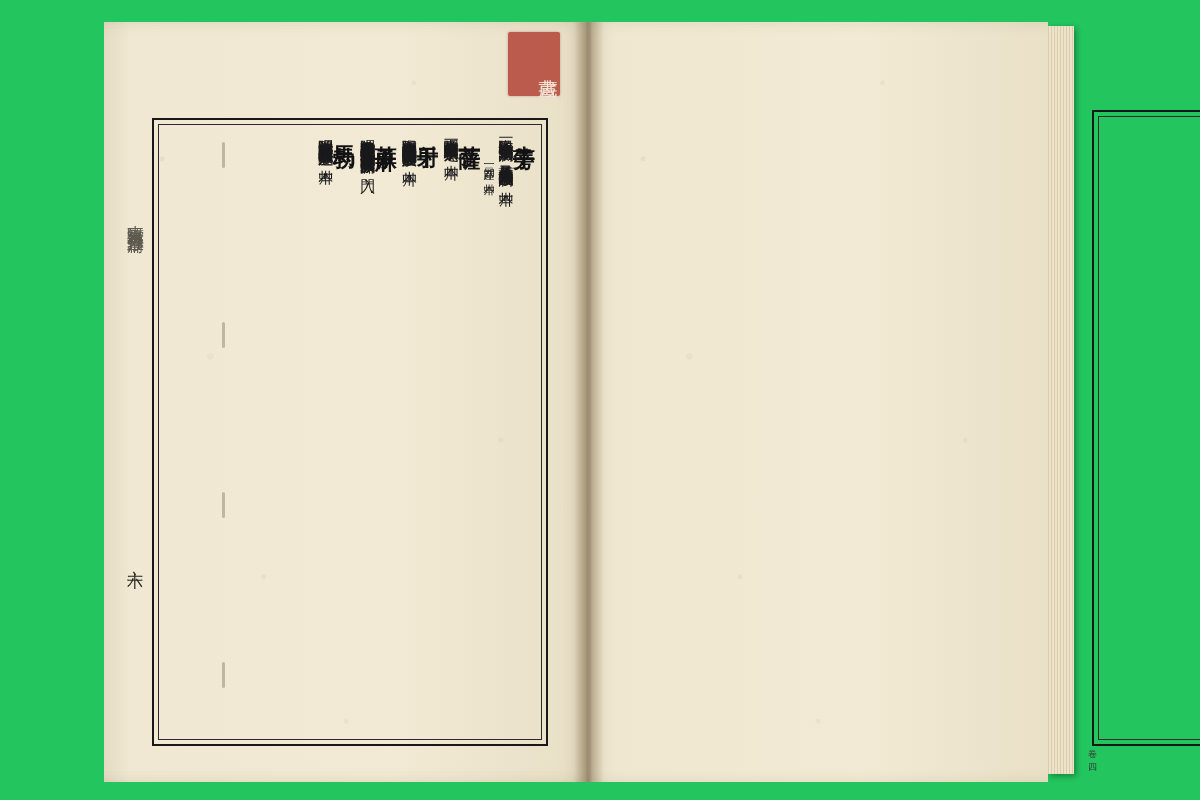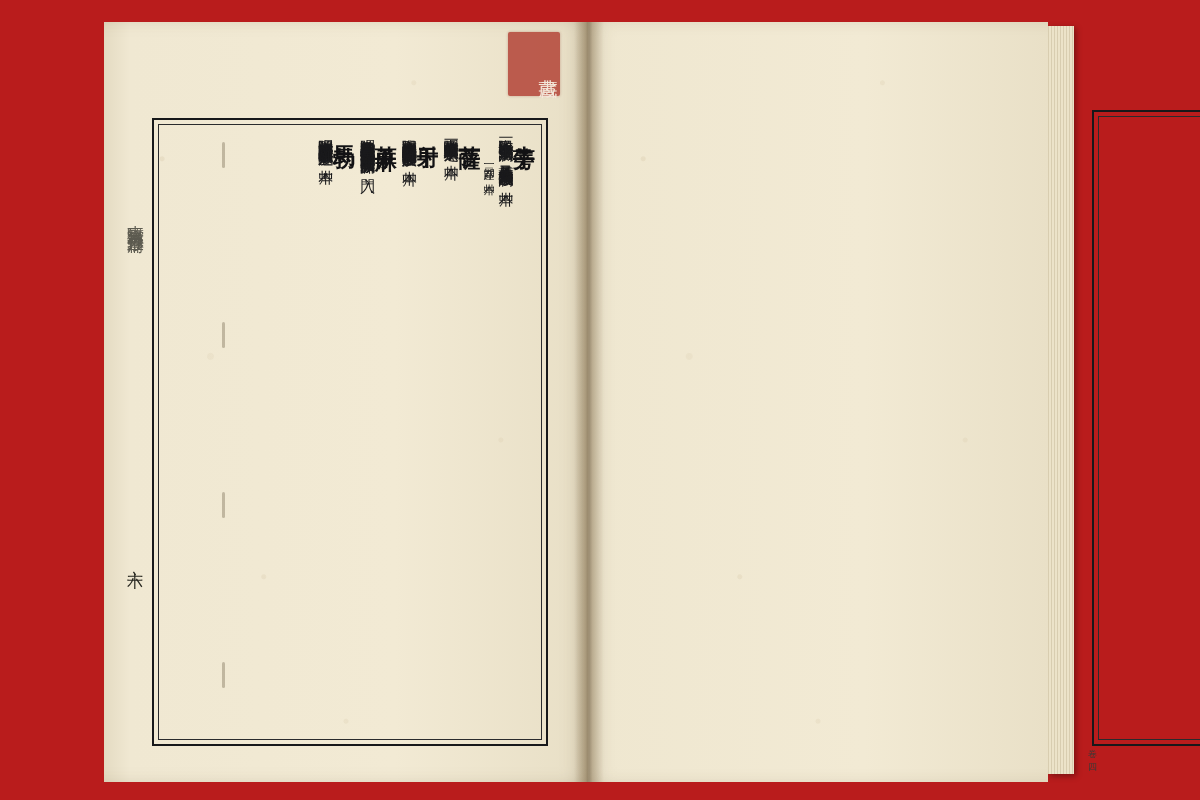--- a/index.html
+++ b/index.html
@@ -10,21 +10,21 @@
   body {
     width: 1200px;
     height: 800px;
     overflow: hidden;
     font-family: "DejaVu Sans", sans-serif;
   }
   #stage {
     position: relative;
     width: 1200px;
     height: 800px;
-    background: #b91c1c;
+    background: #22c55e;
   }
   
   .book {
     position: absolute;
     left: 104px;
     top: 22px;
     width: 966px;
     height: 760px;
   }
   .page {

